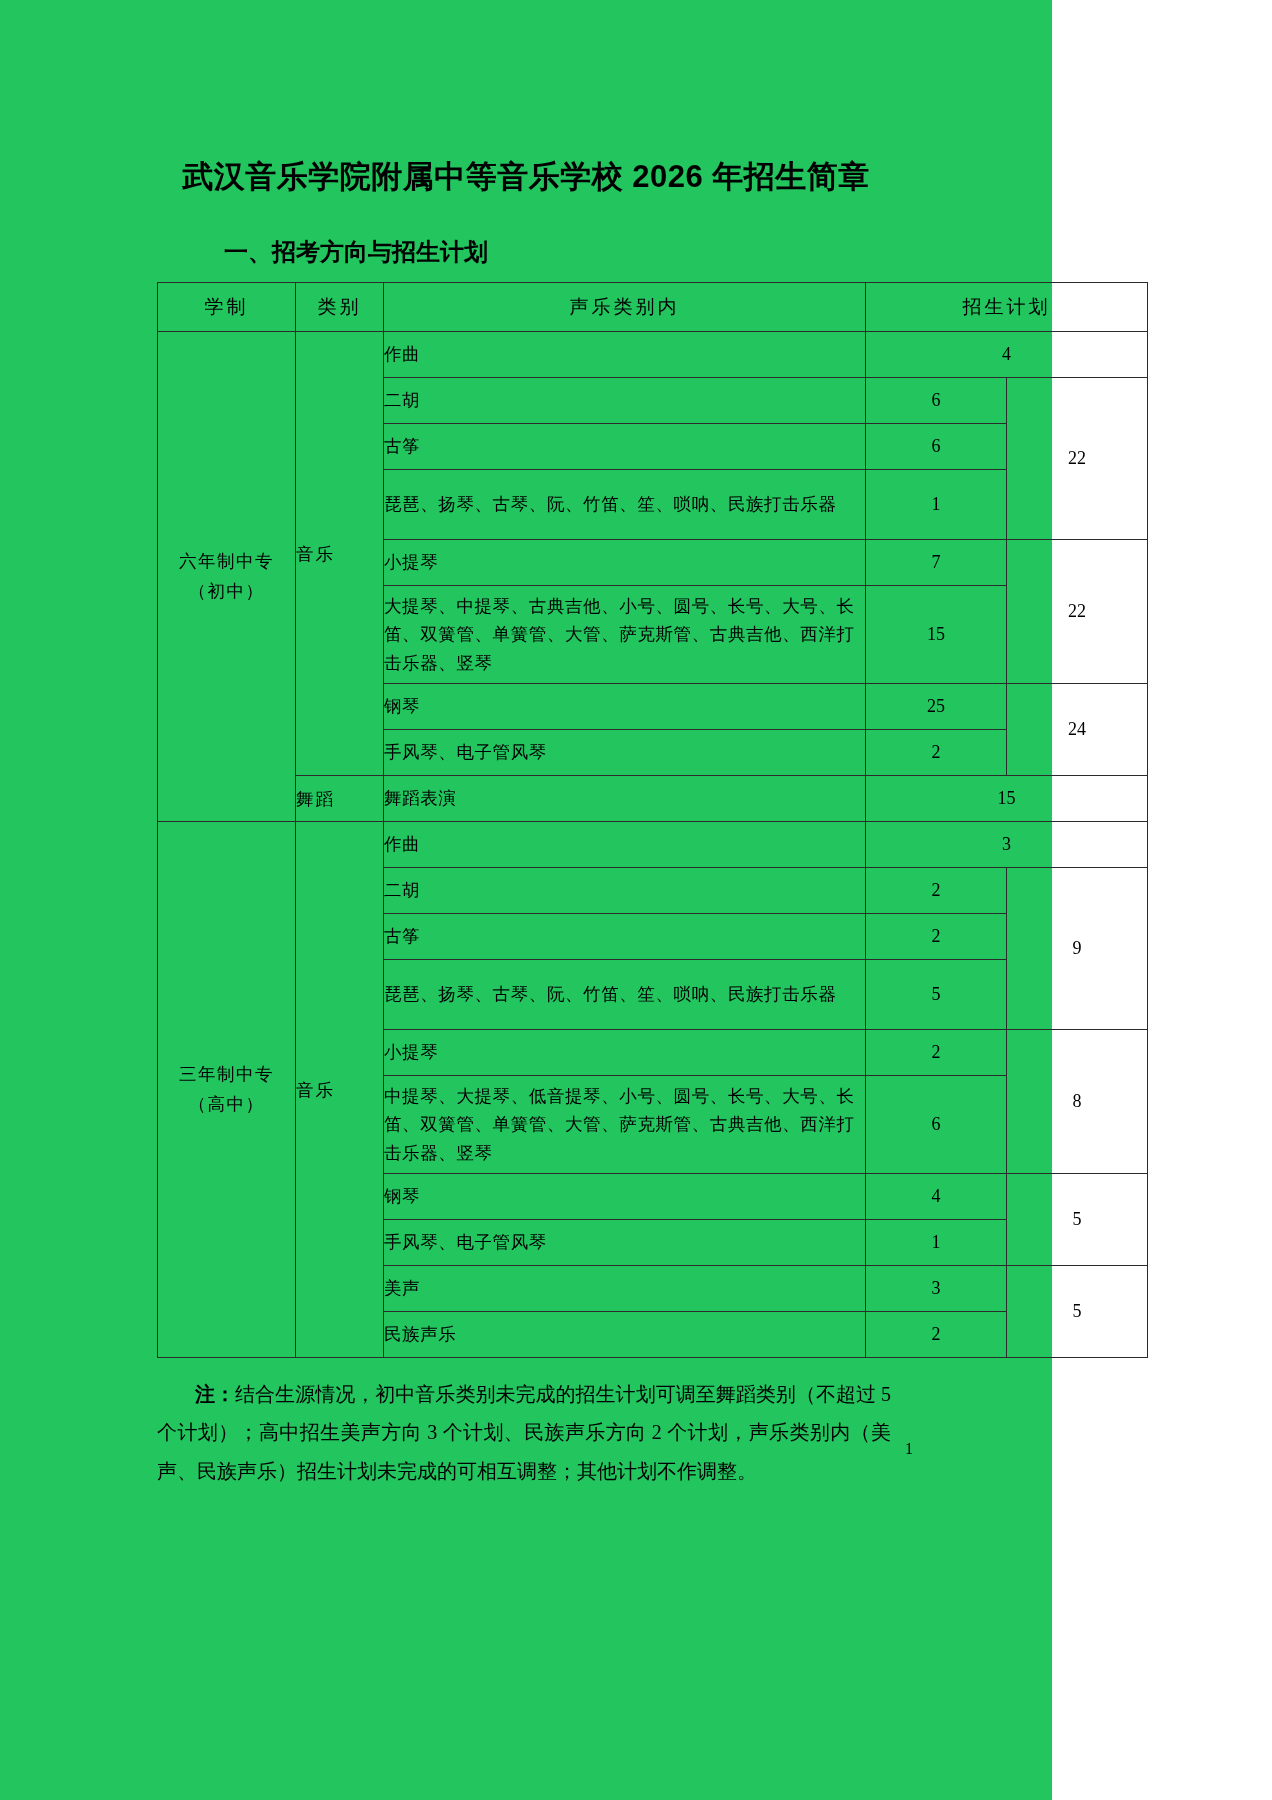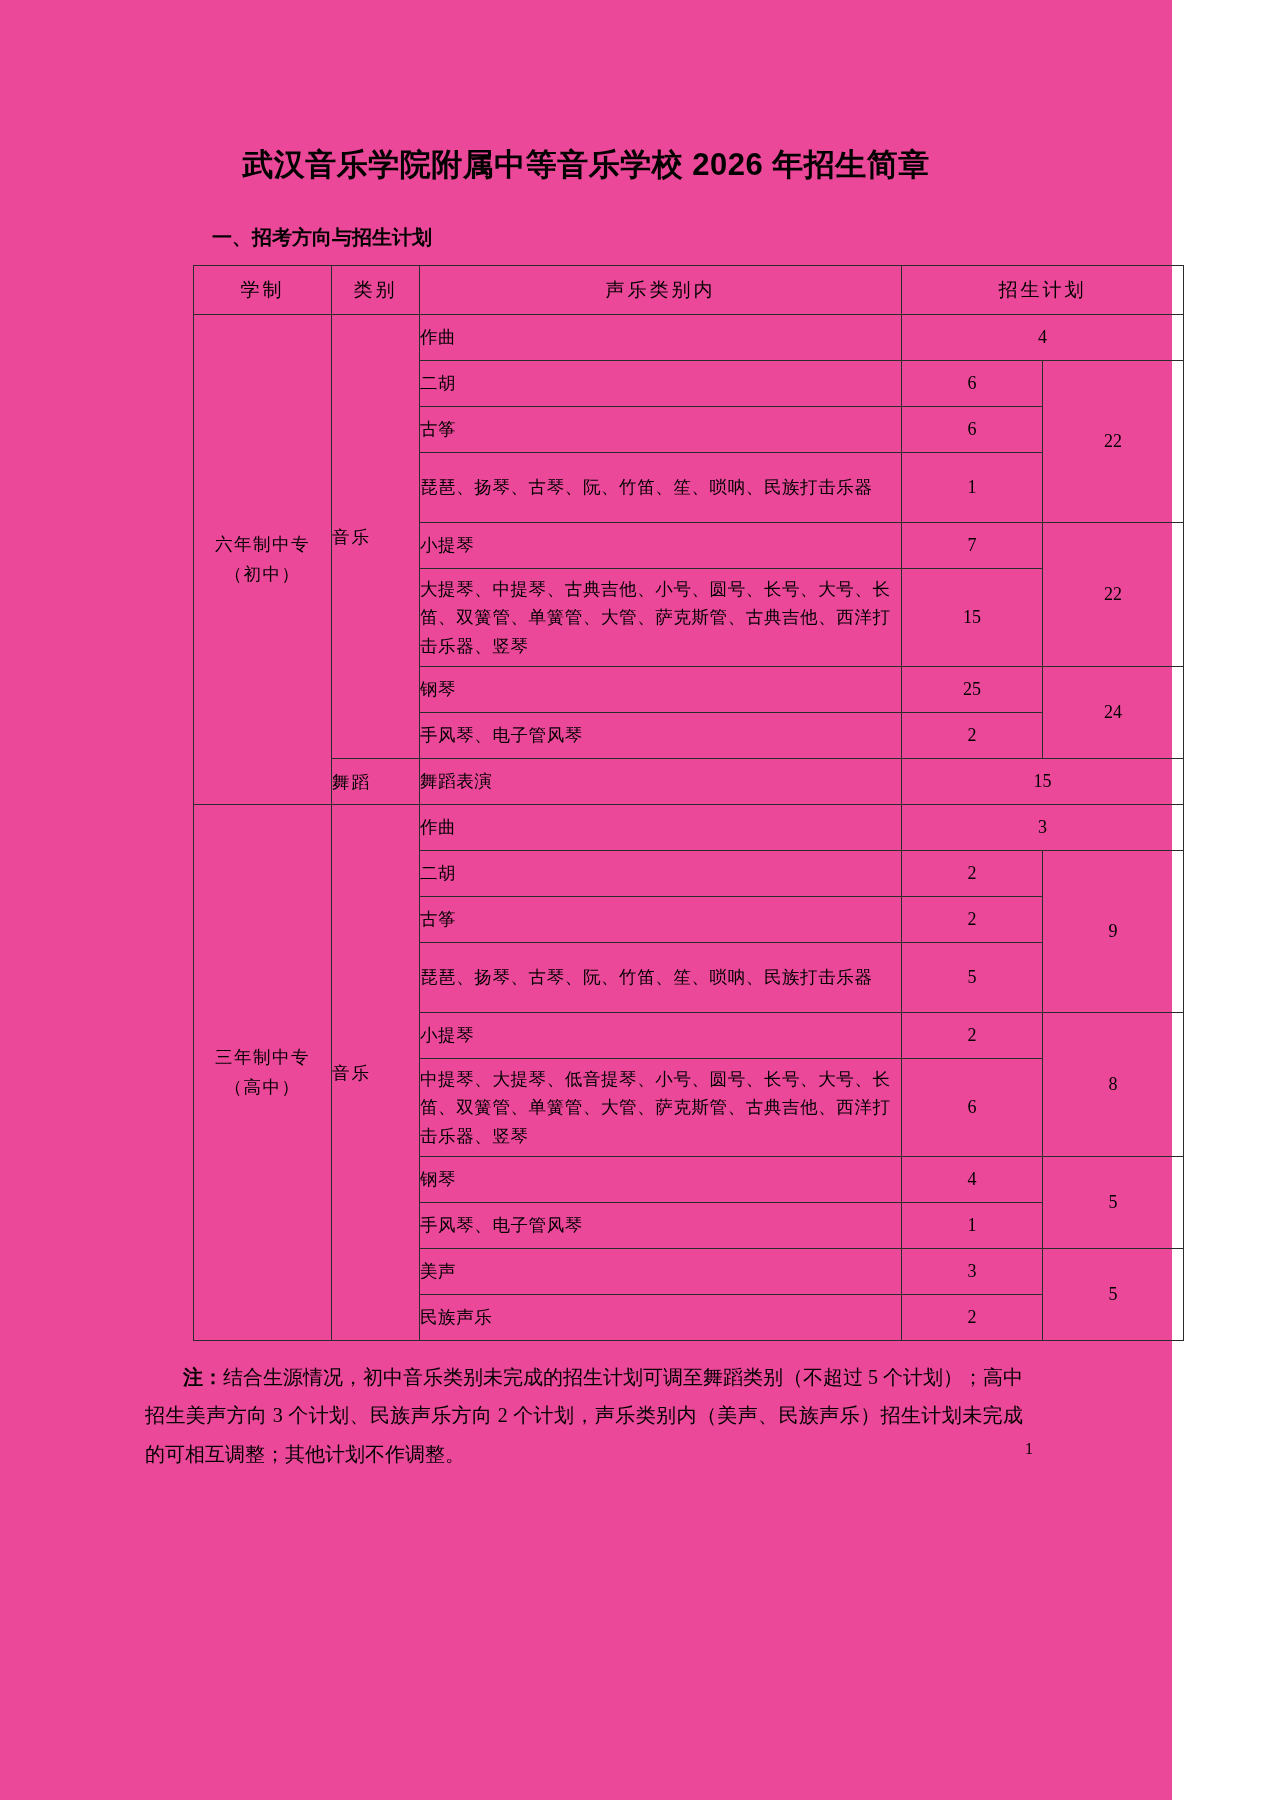--- a/index.html
+++ b/index.html
@@ -8,56 +8,55 @@
     background: #ffffff;
   }
   body {
     width: 1272px;
     min-height: 1800px;
     font-family: "Liberation Serif", "DejaVu Serif", serif;
     color: #000000;
     position: relative;
   }
   .page {
-    width: 1172px;
+    width: 1052px;
     min-height: 1800px;
     box-sizing: border-box;
-    padding: 4px;
+    padding: 16px;
     position: relative;
-    background: #ec4899;
+    background: #22c55e;
   }
   .doc-title {
     text-align: center;
     font-size: 31px;
     font-weight: bold;
     letter-spacing: 0.5px;
     margin: 0;
     padding-top: 140px;
     padding-bottom: 0;
     font-family: "Liberation Sans", "DejaVu Sans", sans-serif;
   }
   .section-heading {
-    font-size: 20px;
+    font-size: 24px;
     font-weight: bold;
     margin: 0;
     padding-top: 38px;
     padding-left: 208px;
     font-family: "Liberation Sans", "DejaVu Sans", sans-serif;
   }
   .table-wrap {
     padding-top: 14px;
     padding-left: 141px;
     padding-right: 0;
   }
   table.plan {
     border-collapse: collapse;
     width: 990px;
     table-layout: fixed;
     font-size: 17.5px;
-    margin-left: 48px;
   }
   table.plan td, table.plan th {
     border: 1px solid #2b2b2b;
     padding: 0;
     vertical-align: middle;
     font-weight: normal;
   }
   .hdr td {
     text-align: center;
     height: 48px;

